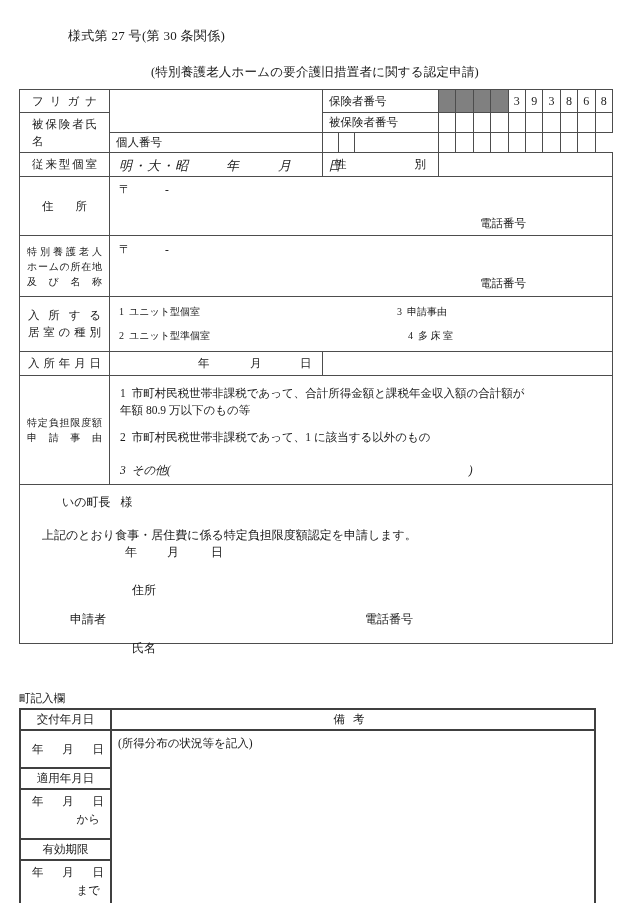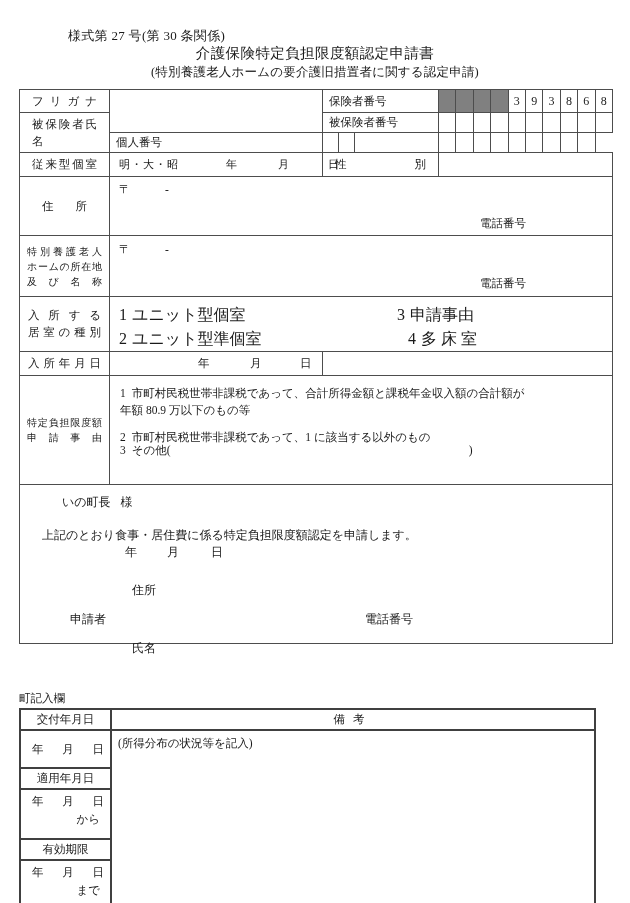--- a/index.html
+++ b/index.html
@@ -127,21 +127,21 @@
     white-space: nowrap;
   }
 
   
   .room-opts {
     position: relative;
     height: 54px;
   }
   .ro {
     position: absolute;
-    font-size: 16px;
+    font-size: 10px;
     white-space: nowrap;
   }
   .ro .n { margin-right: 5px; }
   .ro1 { left: 9px;  top: 8px; }
   .ro2 { left: 9px;  top: 32px; }
   .ro3 { left: 287px; top: 8px; }
   .ro4 { left: 298px; top: 32px; }
 
   
   .datefields {
@@ -152,21 +152,22 @@
     position: absolute;
     font-size: 11.5px;
   }
   .df-y { left: 88px; top: 4px; }
   .df-m { left: 140px; top: 4px; }
   .df-d { left: 190px; top: 4px; }
 
   .bd-line {
     position: relative;
     height: 23px;
-    font-size: 11px;
+    font-size: 13px;
+    font-style: italic;
   }
   .bd-line span { position: absolute; top: 4px; }
   .bd-era { left: 9px; letter-spacing: 1px; }
   .bd-y { left: 116px; }
   .bd-m { left: 168px; }
   .bd-d { left: 218px; }
 
   
   .reason {
     position: relative;
@@ -175,21 +176,21 @@
     line-height: 1.5;
   }
   .reason .r {
     position: absolute;
     left: 10px;
     white-space: nowrap;
   }
   .r1 { top: 9px; }
   .r1b { top: 26px; left: 25px; }
   .r2 { top: 53px; }
-  .r3 { top: 66px; }
+  .r3 { top: 86px; font-style: italic; }
   .r3 .paren-close {
     display: inline-block;
     margin-left: 298px;
   }
   .r .n { margin-right: 6px; }
 
   
   .decl {
     position: relative;
     height: 158px;
@@ -270,21 +271,20 @@
     left: 6px;
     top: 5px;
   }
 </style>
 </head>
 <body>
 
 <div class="page">
 
   <div class="form-no">様式第 27 号(第 30 条関係)</div>
-  <div class="title-main">介護保険特定負担限度額認定申請書</div>
   <div class="title-sub">(特別養護老人ホームの要介護旧措置者に関する認定申請)</div>
 
   <table class="main-table">
     <colgroup>
       <col style="width:90px">
       <col style="width:213px">
       <col style="width:16px">
       <col style="width:16px">
       <col style="width:84px">
       <col style="width:17.4px">

